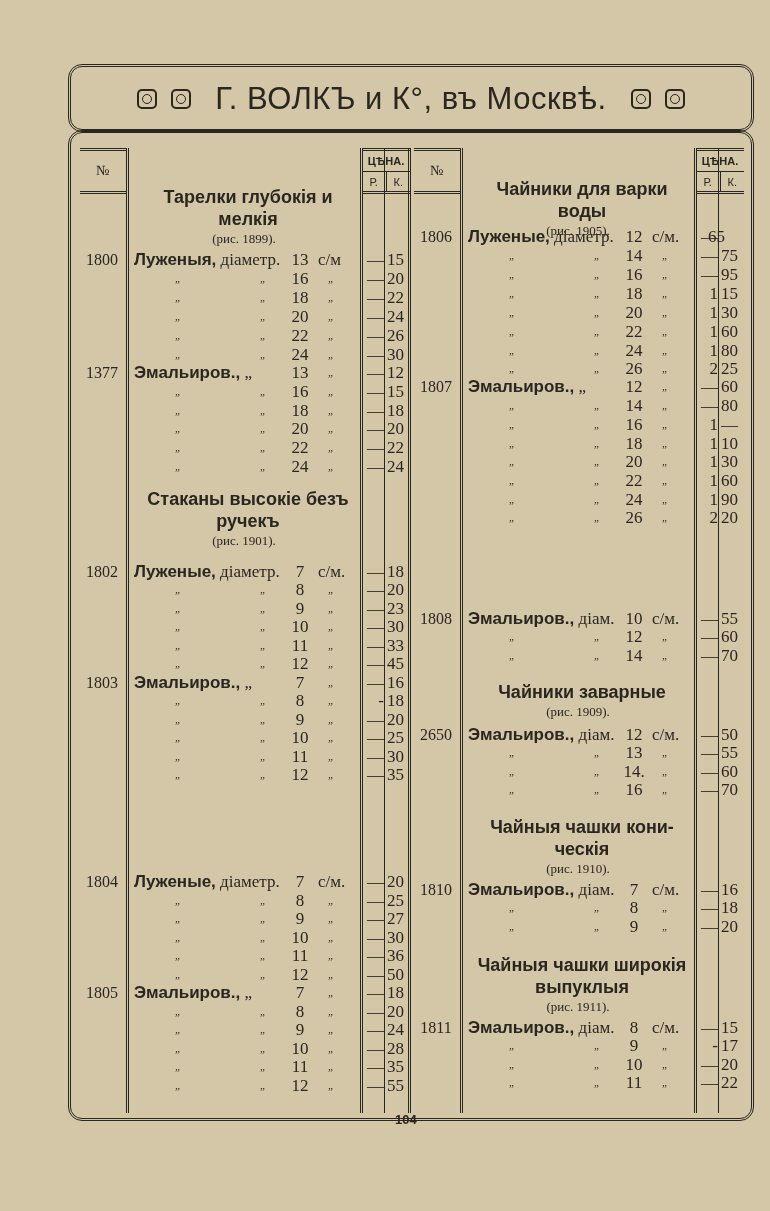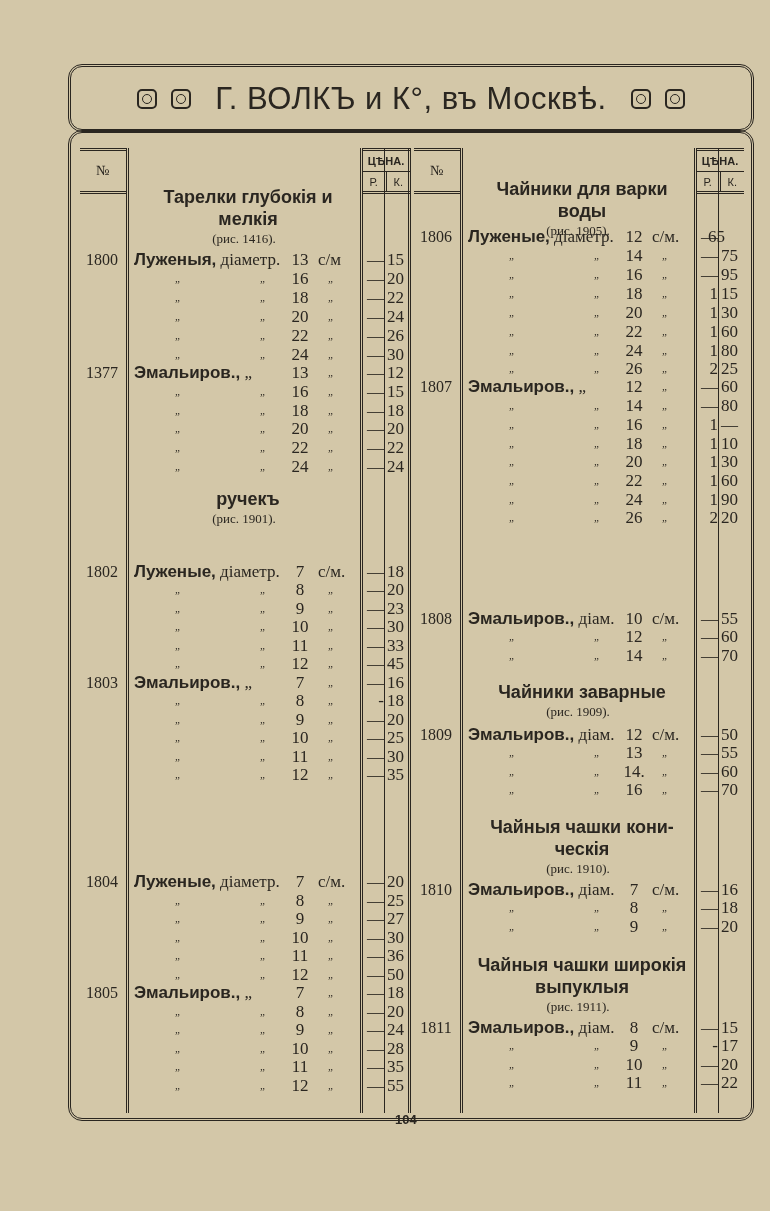--- a/index.html
+++ b/index.html
@@ -57,23 +57,24 @@
         <span>К.</span>
       </div>
   </div>
   <div class="vline" style="left:46px"></div>
   <div class="vline" style="left:280px"></div>
   <div class="vline" style="left:304px;border-left:1px solid #2a2620"></div>
   <div class="vline" style="left:328px"></div>
 <div class="sec" style="left:50px;width:228px;top:38px">
       <div class="h">Тарелки глубокія и</div>
       <div class="h">мелкія</div>
-      <div class="f">(рис. 1416).</div>
+      <div class="f">(рис. 1899).</div>
     </div>
     <div class="sec" style="left:50px;width:228px;top:340px">
+      <div class="h">Стаканы высокіе безъ</div>
       <div class="h">ручекъ</div>
       <div class="f">(рис. 1901).</div>
     </div>
     <div class="row" style="top:102px;left:0;width:330px">
       <span class="num" style="left:0">1800</span>
       <span class="desc" style="left:54px"><b>Луженыя,</b> діаметр.</span>
       <span class="sz" style="left:205px">13</span>
       <span class="unit" style="left:238px">с/м</span>
       <span class="rub" style="left:282px">—</span>
       <span class="kop" style="left:307px">15</span>
@@ -536,21 +537,21 @@
     </div>
     <div class="row" style="top:498px;left:0;width:330px">
       <span class="q" style="left:95px">„</span>
       <span class="q" style="left:180px">„</span>
       <span class="sz" style="left:205px">14</span>
       <span class="q" style="left:248px">„</span>
       <span class="rub" style="left:282px">—</span>
       <span class="kop" style="left:307px">70</span>
     </div>
     <div class="row" style="top:577px;left:0;width:330px">
-      <span class="num" style="left:0">1809</span>
+      <span class="num" style="left:0">2650</span>
       <span class="desc" style="left:54px"><b>Эмальиров.,</b> діам.</span>
       <span class="sz" style="left:205px">12</span>
       <span class="unit" style="left:238px">с/м.</span>
       <span class="rub" style="left:282px">—</span>
       <span class="kop" style="left:307px">50</span>
     </div>
     <div class="row" style="top:595px;left:0;width:330px">
       <span class="q" style="left:95px">„</span>
       <span class="q" style="left:180px">„</span>
       <span class="sz" style="left:205px">13</span>

